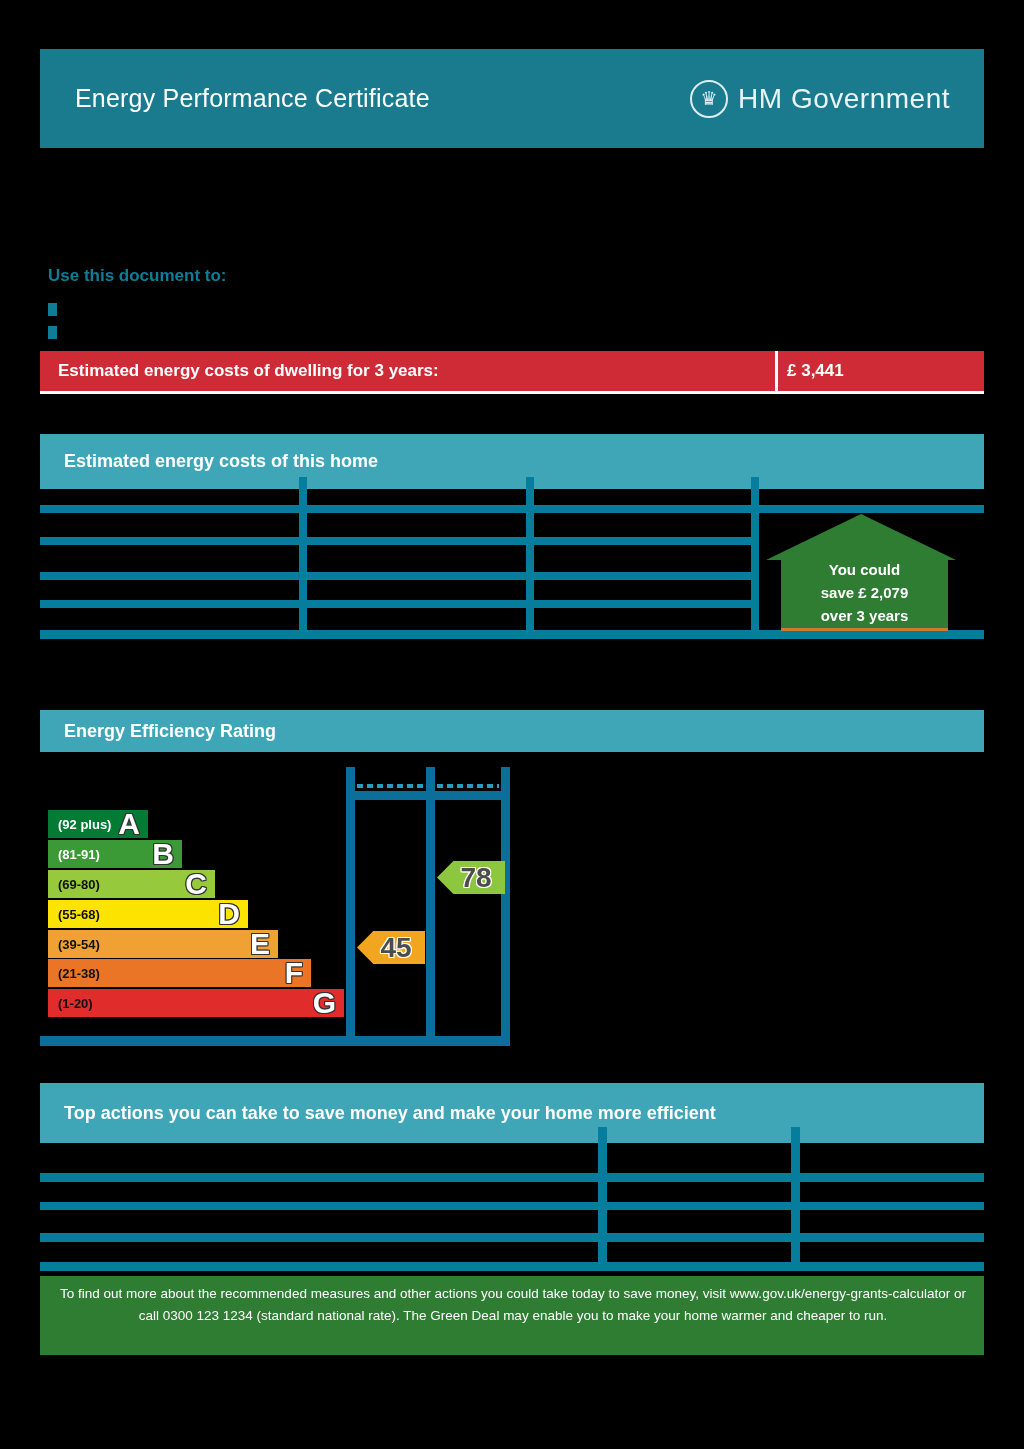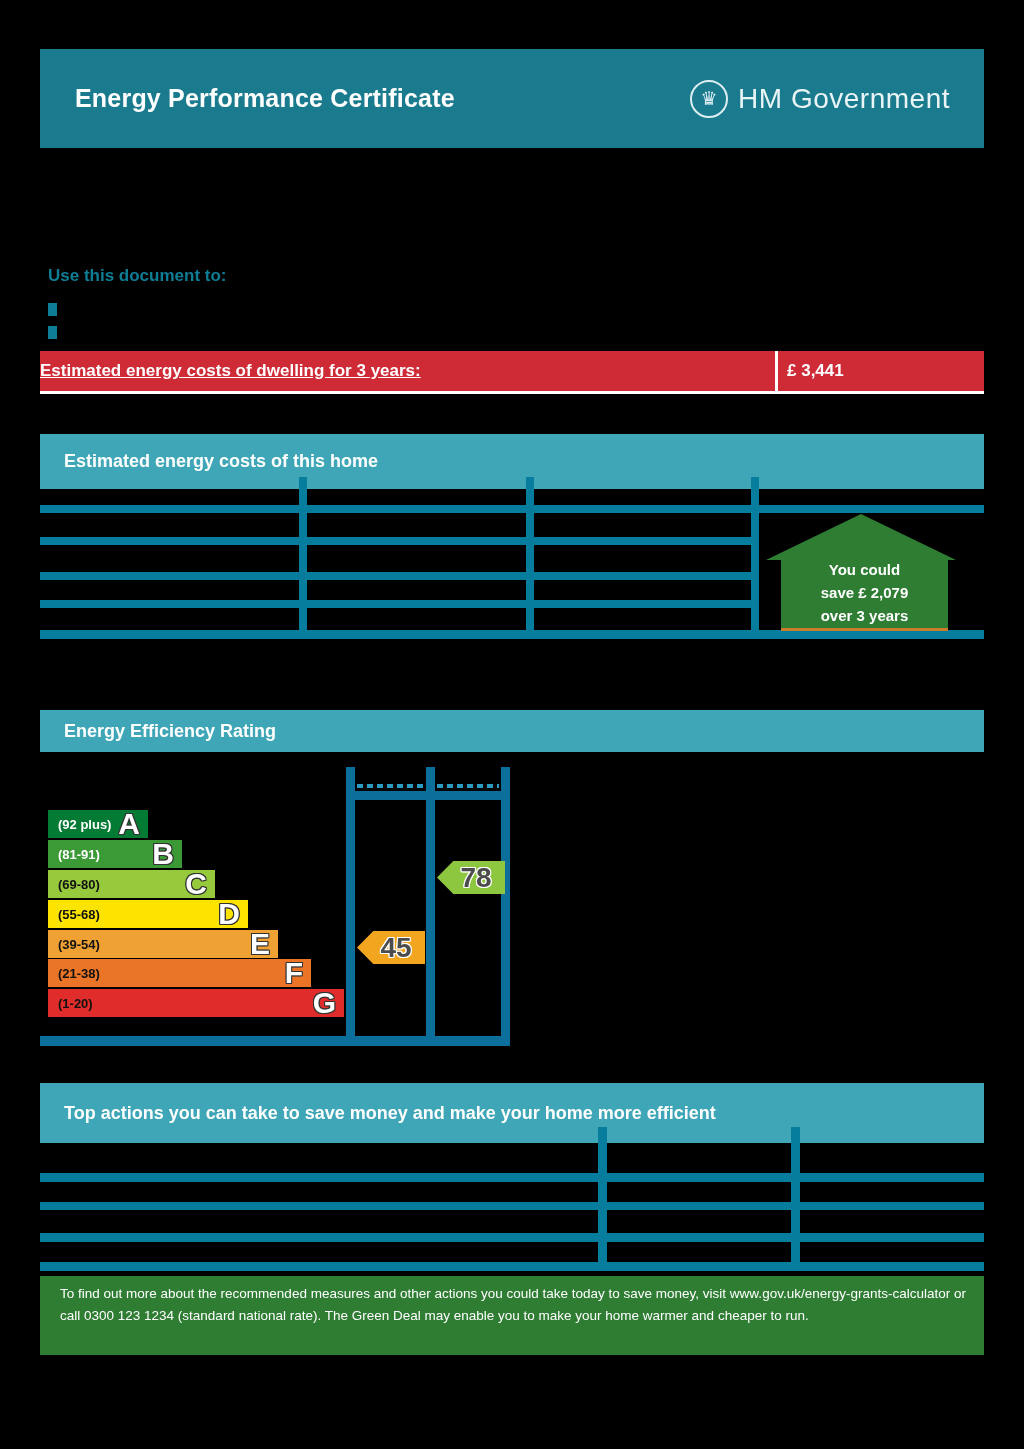--- a/index.html
+++ b/index.html
@@ -14,21 +14,21 @@
   }
   .abs { position: absolute; }
 
   
   .header-bar {
     left: 40px; top: 49px; width: 944px; height: 99px;
     background: #1a7a8e;
     display: flex; align-items: center; justify-content: space-between;
     padding: 0 34px 0 35px;
   }
-  .header-title { color: #fff; font-size: 25px; font-weight: bold; letter-spacing: 0.2px; }
+  .header-title { color: #fff; font-size: 25px; font-weight: normal; letter-spacing: 0.2px; }
   .gov-logo { display: flex; align-items: center; gap: 10px; }
   .crest {
     width: 38px; height: 38px; border: 2px solid #ddeef3; border-radius: 50%;
     display: flex; align-items: center; justify-content: center;
     color: #ddeef3; font-size: 19px; line-height: 1;
   }
   .gov-text { color: #e9f4f7; font-size: 28px; font-weight: 400; letter-spacing: 0.5px; }
 
   
   .intro-heading { left: 48px; top: 266px; color: #0d7e96; font-size: 17px; font-weight: bold; }
@@ -37,21 +37,21 @@
   .bullet-2 { left: 48px; top: 326px; }
 
   
   .summary-row {
     left: 40px; width: 944px; display: flex; align-items: center;
     color: #fff; font-size: 17px; font-weight: bold;
   }
   .row-red   { top: 351px; height: 40px; background: #ce2b37; }
   .row-sep   { left: 40px; top: 391px; width: 944px; height: 3px; background: #fff; }
   .row-green { top: 394px; height: 35px; background: #2e7d33; }
-  .summary-label { padding-left: 0; text-decoration: underline; }
+  .summary-label { padding-left: 18px; }
   .summary-divider { position: absolute; left: 735px; top: 0; bottom: 0; width: 3px; background: #fff; }
   .summary-value { position: absolute; left: 747px; }
 
   
   .section-header {
     left: 40px; width: 944px; background: #3ea6b6;
     display: flex; align-items: center;
     color: #fff; font-size: 18px; font-weight: bold; padding-left: 24px;
   }
   .costs-header   { top: 434px; height: 55px; }
@@ -138,20 +138,21 @@
   .act-h3 { left: 40px; top: 1233px; width: 944px; height: 9px; }
   .act-h4 { left: 40px; top: 1262px; width: 944px; height: 9px; }
   .act-v1 { left: 598px; top: 1127px; width: 9px; height: 144px; }
   .act-v2 { left: 791px; top: 1127px; width: 9px; height: 144px; }
 
   
   .footer-box {
     left: 40px; top: 1276px; width: 944px; height: 79px;
     background: #2e7d33; color: #fff; font-size: 13.5px; line-height: 22px;
     padding: 7px 18px 0 20px;
+    text-align: center;
   }
 </style>
 </head>
 <body>
 
 <div class="page">
 
   <div class="abs header-bar">
     <div class="header-title">Energy Performance Certificate</div>
     <div class="gov-logo">

